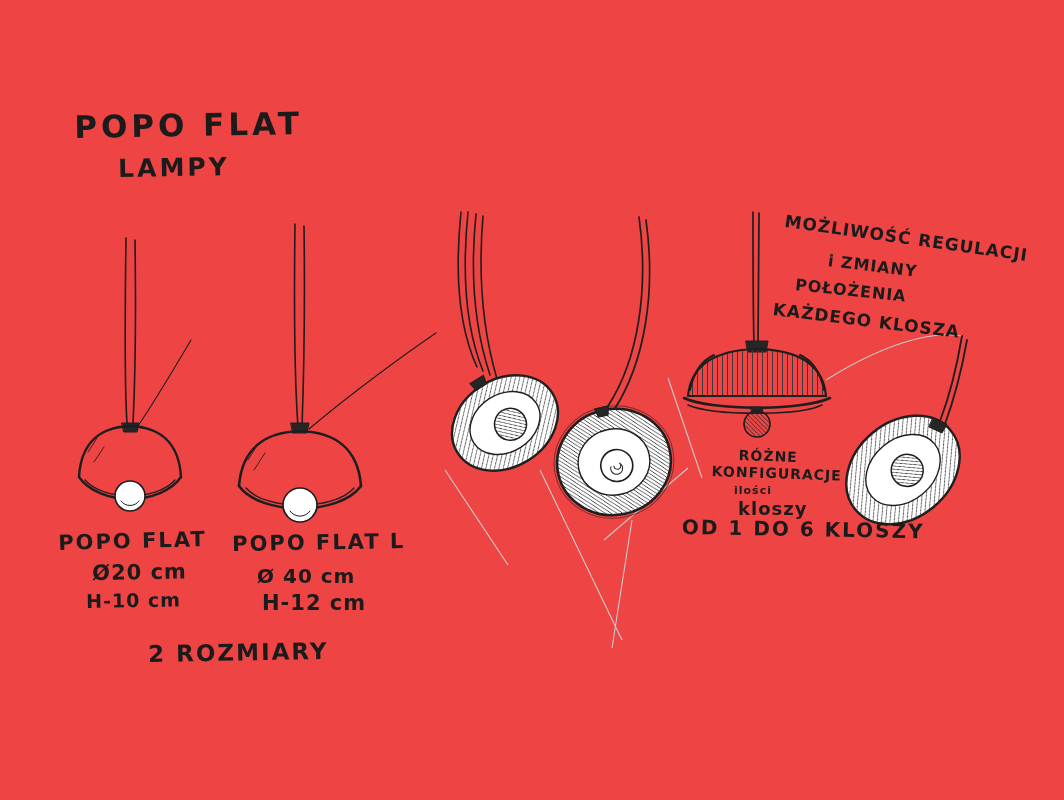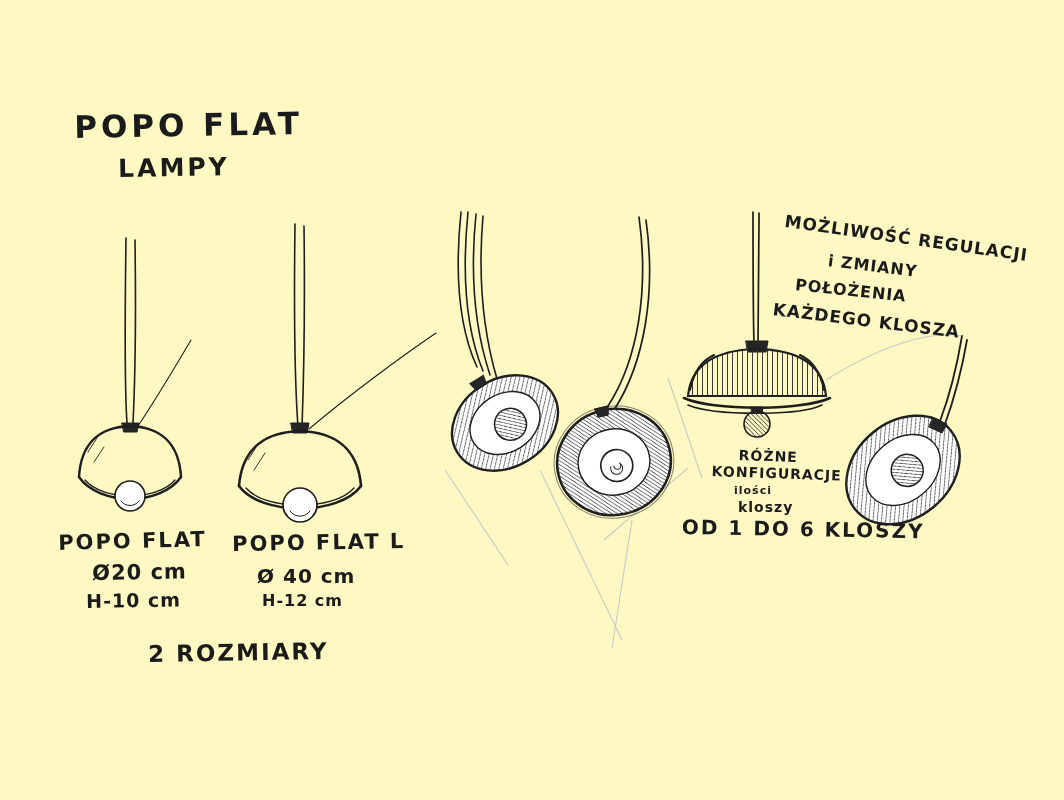--- a/index.html
+++ b/index.html
@@ -1,17 +1,17 @@
 <!DOCTYPE html>
 <html><head>
 <meta charset="utf-8">
 <style>
   html,body{margin:0;padding:0;background:#fff;}
   .canvas{
-    position:relative;width:1064px;height:800px;background:#fef9c3;overflow:hidden;
+    position:relative;width:1064px;height:800px;background:#ef4444;overflow:hidden;
     font-family:"DejaVu Sans","Liberation Sans",sans-serif;color:#1b1b1b;
   }
   .sketch{position:absolute;left:0;top:0;}
   .t{
     position:absolute;white-space:nowrap;font-weight:700;color:#1b1b1b;
     transform-origin:left top;line-height:1;
   }
 </style>
 </head>
 <body>
@@ -121,29 +121,29 @@
 
   <div class="t" style="left:74px;top:112px;font-size:31px;letter-spacing:4px;transform:rotate(-1deg)">POPO FLAT</div>
   <div class="t" style="left:118px;top:156px;font-size:25px;letter-spacing:3px;transform:rotate(-1deg)">LAMPY</div>
 
   <div class="t" style="left:58px;top:533px;font-size:21px;letter-spacing:2px;transform:rotate(-1.5deg)">POPO FLAT</div>
   <div class="t" style="left:92px;top:563px;font-size:21px;letter-spacing:1px;transform:rotate(-1deg)">Ø20 cm</div>
   <div class="t" style="left:86px;top:592px;font-size:19px;letter-spacing:1px;transform:rotate(-1deg)">H-10 cm</div>
 
   <div class="t" style="left:232px;top:534px;font-size:21px;letter-spacing:2px;transform:rotate(-1deg)">POPO FLAT L</div>
   <div class="t" style="left:257px;top:566px;font-size:20px;letter-spacing:1px">Ø 40 cm</div>
-  <div class="t" style="left:262px;top:593px;font-size:16px;letter-spacing:1px">H-12 cm</div>
+  <div class="t" style="left:262px;top:593px;font-size:21px;letter-spacing:1px">H-12 cm</div>
 
   <div class="t" style="left:148px;top:643px;font-size:23px;letter-spacing:2px;transform:rotate(-1deg)">2 ROZMIARY</div>
 
   <div class="t" style="left:786px;top:213px;font-size:17px;letter-spacing:1px;transform:rotate(8deg)">MOŻLIWOŚĆ REGULACJI</div>
   <div class="t" style="left:829px;top:253px;font-size:16px;letter-spacing:1px;transform:rotate(7deg)">i ZMIANY</div>
   <div class="t" style="left:796px;top:277px;font-size:16px;letter-spacing:1px;transform:rotate(6deg)">POŁOŻENIA</div>
   <div class="t" style="left:774px;top:301px;font-size:17px;letter-spacing:1px;transform:rotate(7deg)">KAŻDEGO KLOSZA</div>
 
   <div class="t" style="left:739px;top:448px;font-size:14px;letter-spacing:1px;transform:rotate(2deg)">RÓŻNE</div>
   <div class="t" style="left:712px;top:464px;font-size:14px;letter-spacing:1px;transform:rotate(2deg)">KONFIGURACJE</div>
   <div class="t" style="left:734px;top:485px;font-size:11px;letter-spacing:1px">ilości</div>
-  <div class="t" style="left:738px;top:500px;font-size:14px;letter-spacing:1px">kloszy</div>
+  <div class="t" style="left:738px;top:500px;font-size:18px;letter-spacing:1px">kloszy</div>
 
   <div class="t" style="left:682px;top:517px;font-size:20px;letter-spacing:2px;transform:rotate(1deg)">OD 1 DO 6 KLOSZY</div>
 
 </div>
 
 </body></html>

